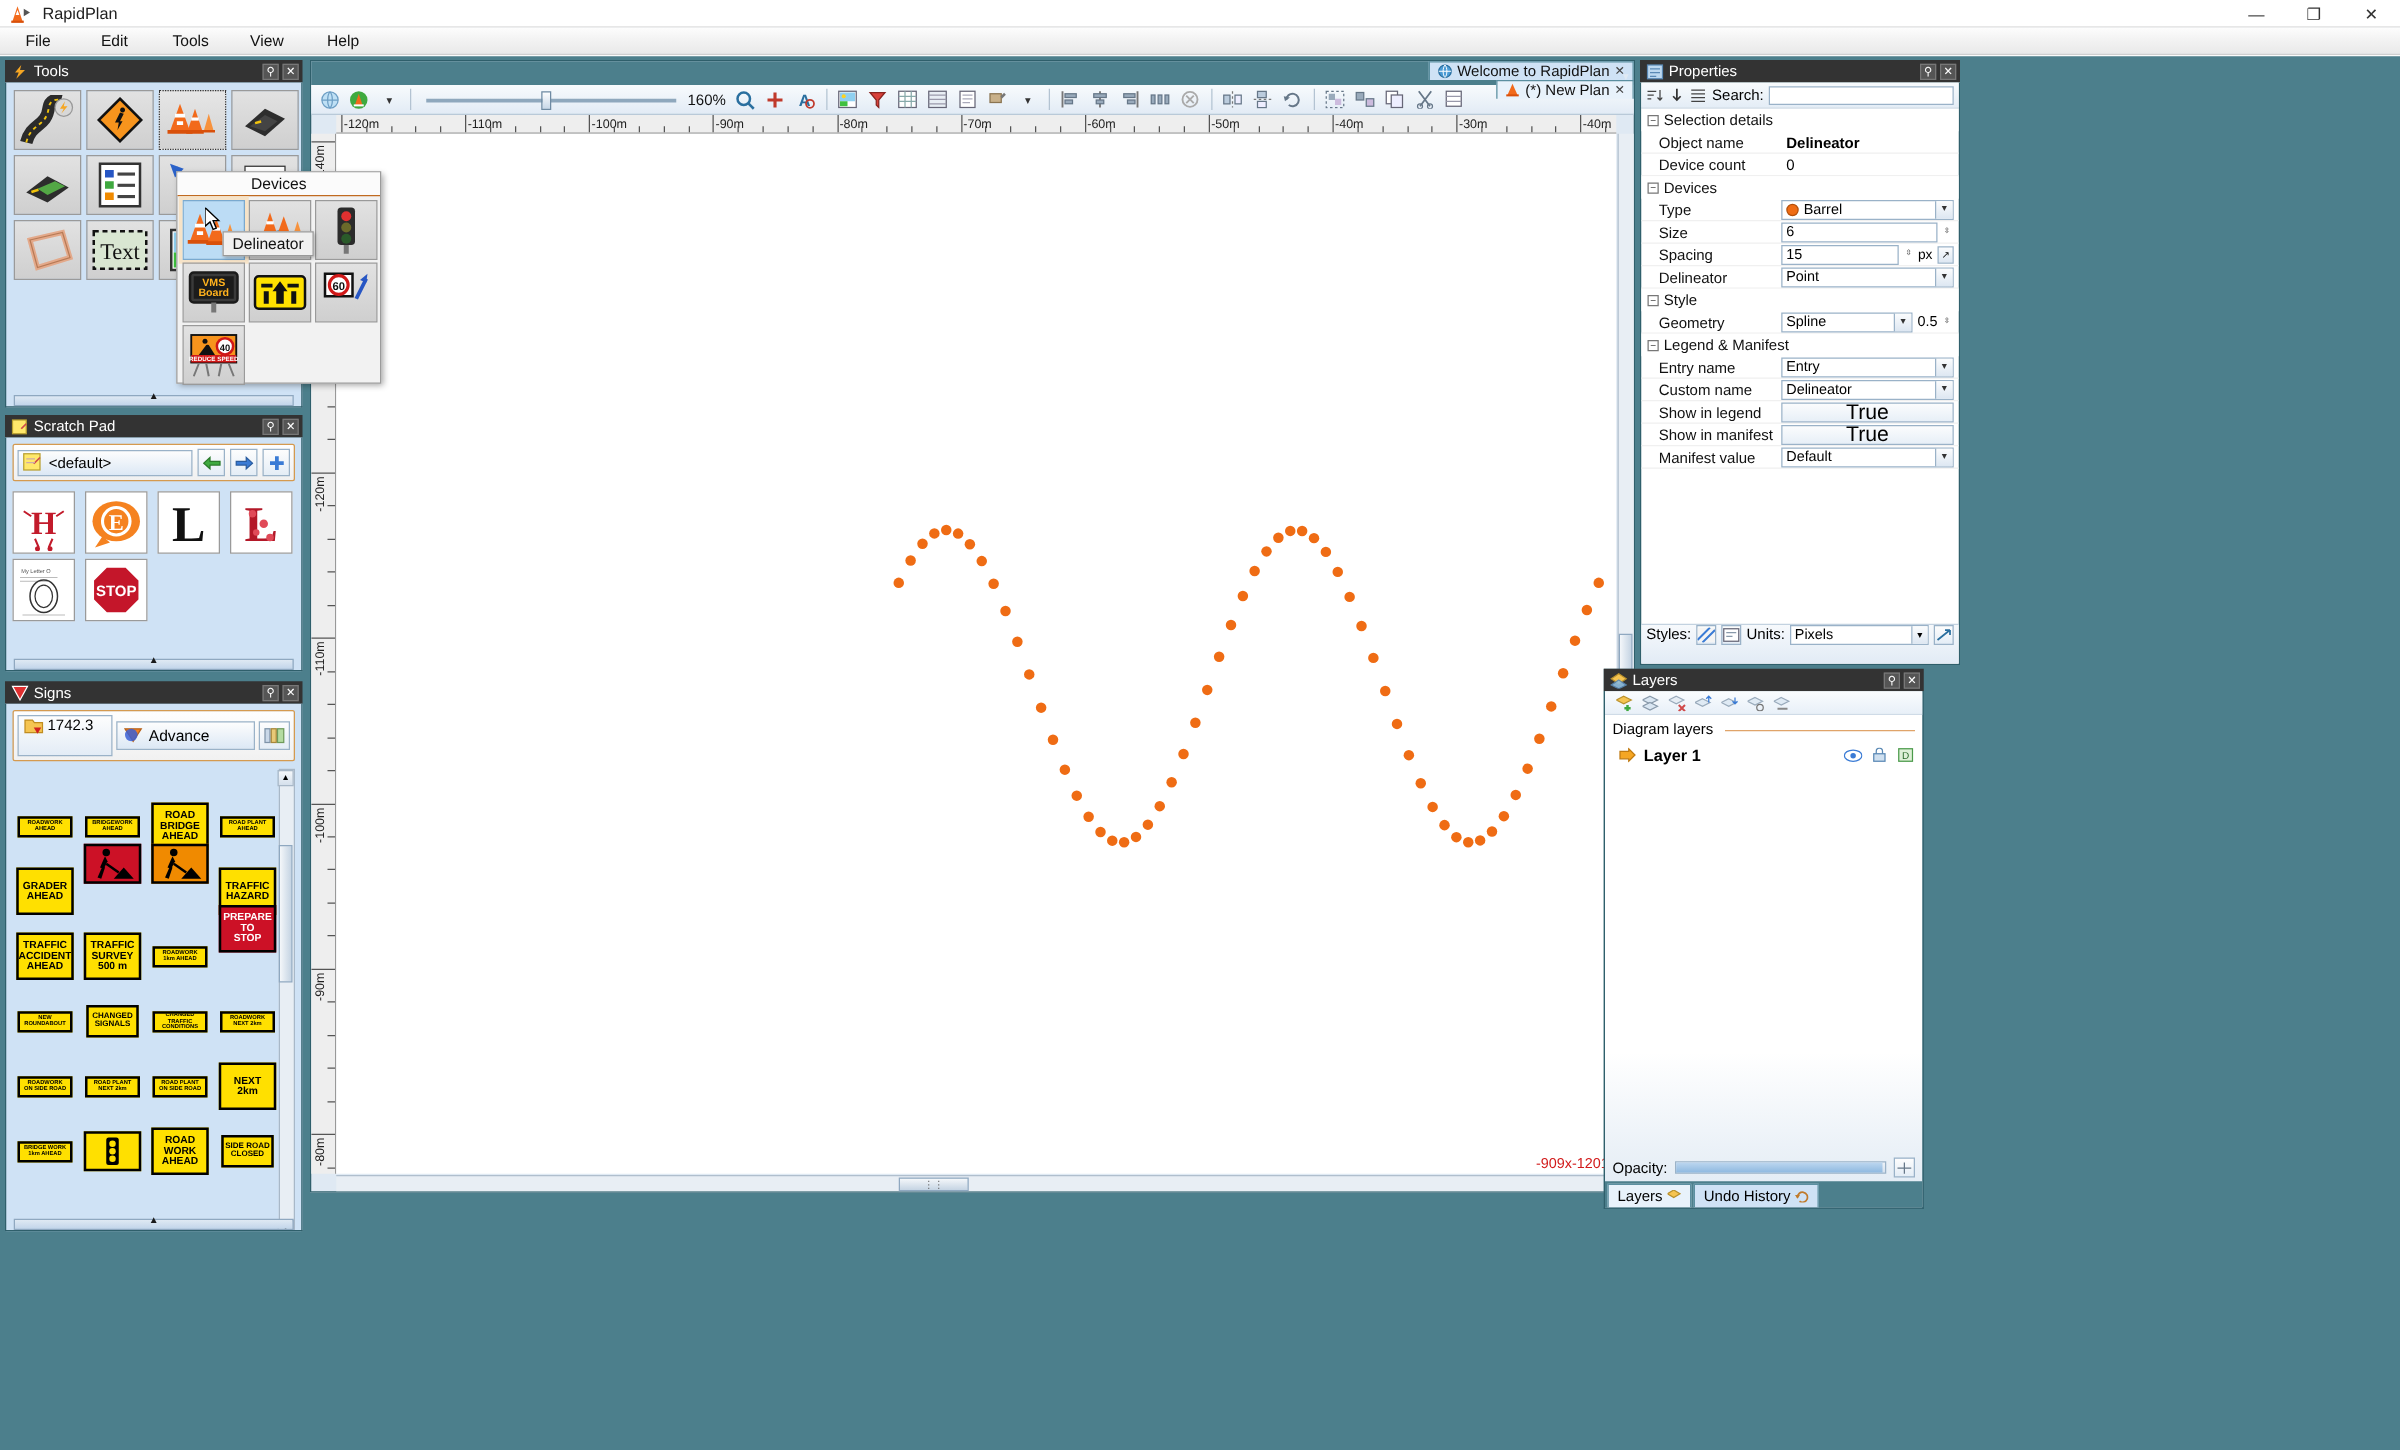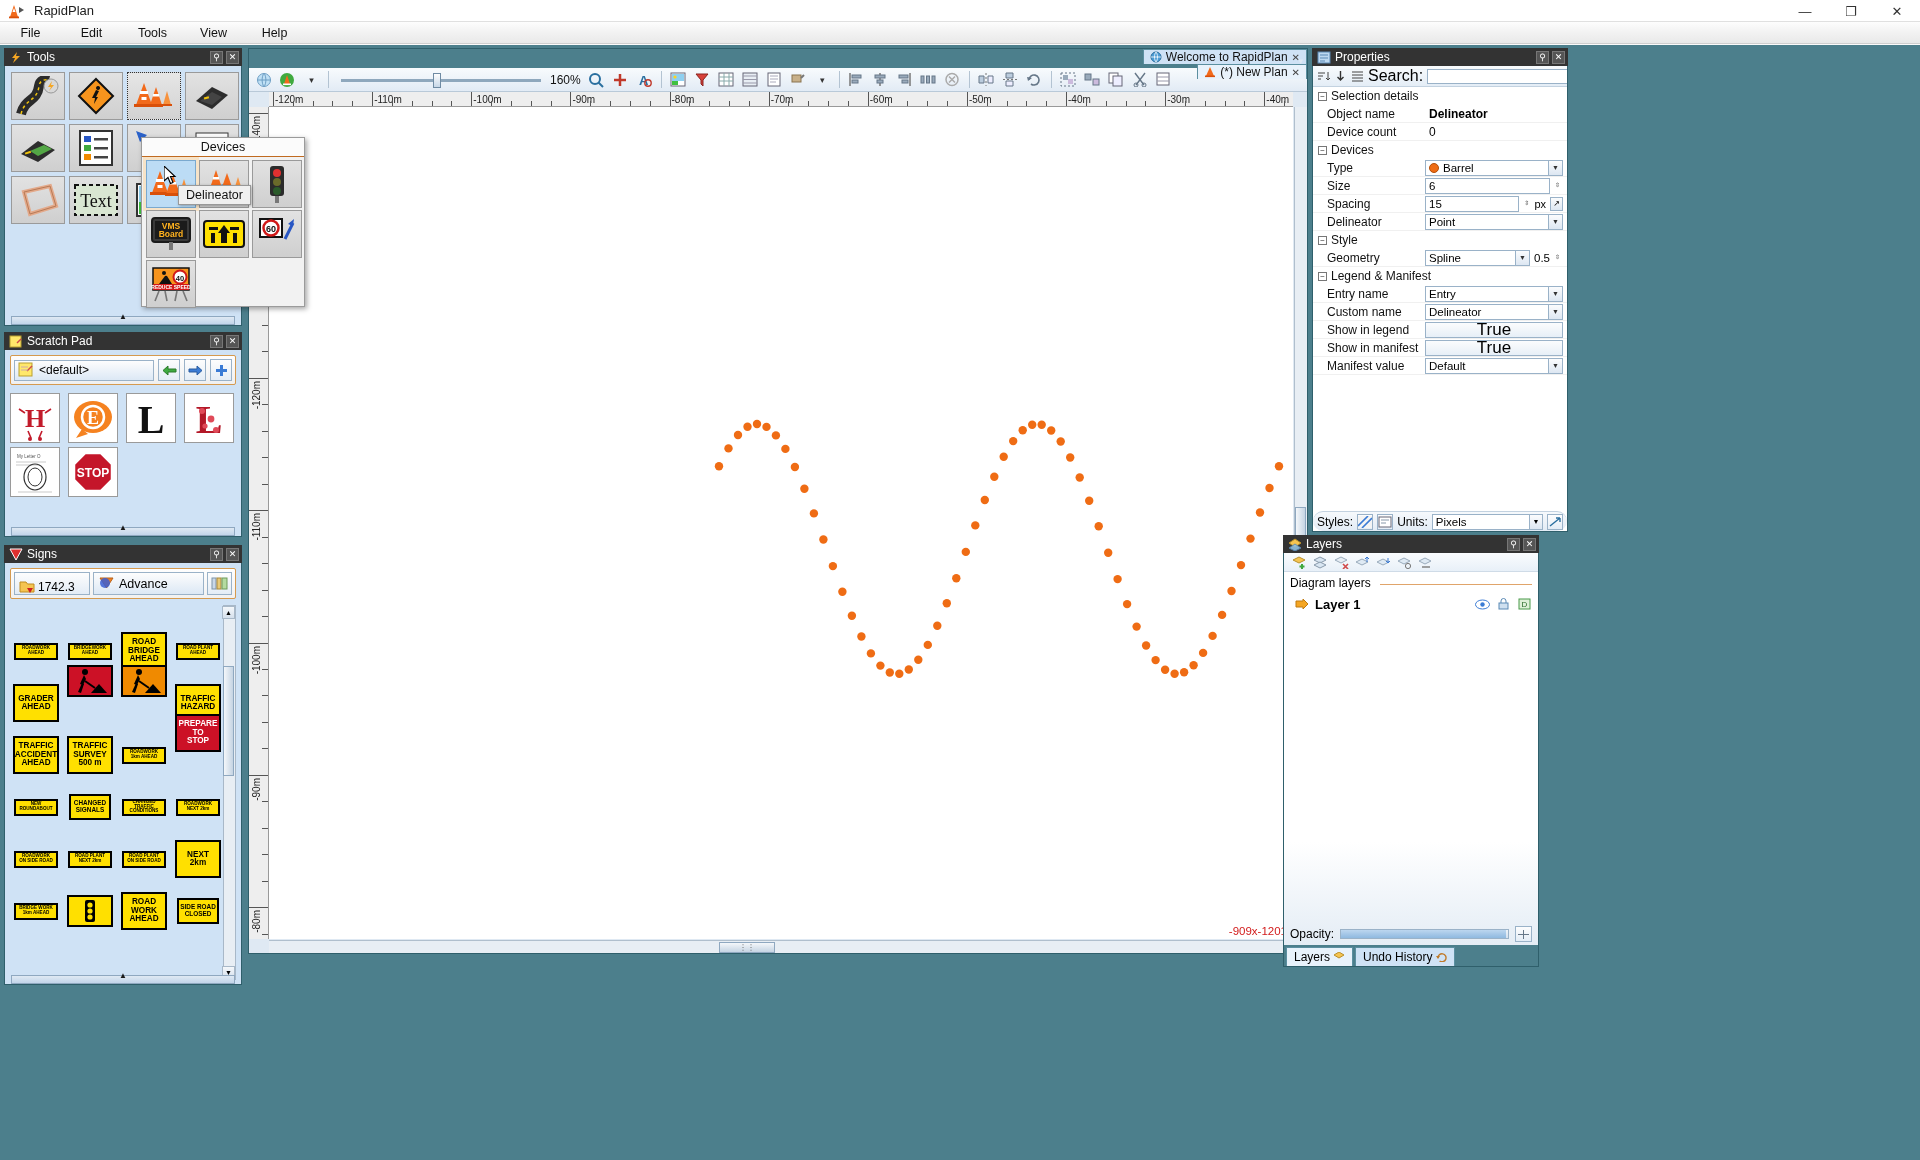--- a/index.html
+++ b/index.html
@@ -107,22 +107,22 @@
      border:1px solid #9ab2c8; display:flex; align-items:center; justify-content:center; }
   .sp-grid { display:grid; grid-template-columns:repeat(4,54px); gap:4px; margin-top:8px;}
   .sp-cell { width:50px; height:50px; background:#fff; border:1px solid #9a9a9a;
      display:flex; align-items:center; justify-content:center; overflow:hidden; position:relative;}
   
   #signs-panel { left:4px; top:500px; width:238px; height:440px; }
   #signs-panel .panel-body { height:422px; padding:5px; }
   .sg-toolbar { display:flex; align-items:center; gap:3px;
      background:linear-gradient(to bottom,#fefefe,#f1f1f1); border:1px solid #d59a4f;
      padding:3px; border-radius:2px; }
-  .sg-folder { width:76px; height:23px; background:linear-gradient(to bottom,#fdfdfd,#e3ecf6);
-     border:1px solid #9ab2c8; display:flex; align-items:flex-end; gap:3px; padding-left:4px; font-size:12px;}
+  .sg-folder { width:76px; height:33px; background:linear-gradient(to bottom,#fdfdfd,#e3ecf6);
+     border:1px solid #9ab2c8; display:flex; align-items:flex-start; gap:3px; padding-left:4px; font-size:12px;}
   .sg-cat { flex:1; height:23px; background:linear-gradient(to bottom,#fdfdfd,#dce8f5);
      border:1px solid #9ab2c8; display:flex; align-items:center; gap:4px; padding-left:4px; font-size:12.5px;}
   .sg-lib { width:25px; height:23px; background:linear-gradient(to bottom,#fdfdfd,#e4edf6);
      border:1px solid #9ab2c8; display:flex; align-items:center; justify-content:center; }
   .sg-scrollarea { position:relative; margin-top:6px; height:375px; }
   .sg-grid { display:grid; grid-template-columns:repeat(4,52px); gap:4px 2px; padding-right:16px;}
   .sg-cell { width:52px; height:48px; display:flex; align-items:center; justify-content:center;}
   .sign { border:2px solid #000; font-weight:bold; text-align:center; line-height:1.02;
           display:flex; flex-direction:column; align-items:center; justify-content:center;
           overflow:hidden; }
@@ -174,21 +174,21 @@
      background:#e8eef4; border-top:1px solid #b0bfcd;}
   #canvas-hthumb { position:absolute; left:450px; top:1px; width:56px; height:11px;
      background:linear-gradient(to bottom,#f4f7fa,#c5d4e3); border:1px solid #8fa8c0;
      display:flex; align-items:center; justify-content:center; font-size:8px; color:#666;}
   
   #props-panel { left:1312px; top:3px; width:256px; height:484px; }
   #props-panel .panel-body { height:466px; padding:0; background:#fff; }
   #props-search { height:21px; background:linear-gradient(to bottom,#f8fbfd,#e4edf6);
      border-bottom:1px solid #c3d2e0; display:flex; align-items:center; gap:4px; padding:0 4px;}
   #props-search .ps-ico { width:14px; height:14px; display:flex; align-items:center; justify-content:center;}
-  #props-search .ps-label { font-size:16px; }
+  #props-search .ps-label { font-size:12px; }
   #props-search input { flex:1; height:15px; font-size:11px; border:1px solid #9ab2c8; background:#fff;
      font-family:"Liberation Sans", sans-serif; padding:0 2px;}
   .prop-group { display:flex; align-items:center; gap:4px; font-size:12px; padding:2px 0 2px 5px;
      background:#fff; color:#111; }
   .prop-group .box { width:9px; height:9px; border:1px solid #777; font-size:8px; line-height:7px;
      text-align:center; color:#333; background:#fff;}
   .prop-row { display:flex; align-items:center; height:18px; font-size:12px; border-bottom:1px solid #f0f0f0;}
   .prop-name { width:112px; padding-left:14px; color:#111; }
   .prop-val { flex:1; padding-right:4px; display:flex; align-items:center; }
   .prop-val.bold { font-weight:bold; padding-left:4px;}
@@ -204,23 +204,23 @@
      border:1px solid #9ab2c8; font-size:17px; display:flex; align-items:center;
      justify-content:center;}
   .pv-spin { width:11px; height:14px; display:flex; flex-direction:column; align-items:center;
      justify-content:center; font-size:6px; line-height:5px; color:#333; margin-left:2px;}
   .pv-unit { font-size:11px; margin:0 2px; }
   .pv-smallbtn { width:13px; height:14px; border:1px solid #9ab2c8;
      background:linear-gradient(to bottom,#fbfcfd,#dde7f2); display:flex;
      align-items:center; justify-content:center; font-size:8px; margin-left:2px;}
   .dot-swatch { width:10px; height:10px; border-radius:50%; background:#ef6c14; margin-right:4px;
      border:1px solid #b34f0a;}
-  #props-footer { position:absolute; left:0; right:0; bottom:0; height:20px;
+  #props-footer { position:absolute; left:0; right:0; bottom:0; height:32px;
      background:linear-gradient(to bottom,#f6f9fc,#e2ebf5); border-top:1px solid #c3d2e0;
-     display:flex; align-items:center; gap:4px; padding:0 4px; font-size:12px;border-radius:10px;}
+     display:flex; gap:4px; padding:0 4px; font-size:12px;}
   .pf-btn { width:17px; height:16px; border:1px solid #9ab2c8;
      background:linear-gradient(to bottom,#fdfdfd,#e4edf6); display:flex;
      align-items:center; justify-content:center;}
   .pf-combo { width:118px; height:16px; background:#fff; border:1px solid #9ab2c8;
      display:flex; align-items:center; padding-left:3px; font-size:11.5px; position:relative;}
   
   #layers-panel { left:1283px; top:490px; width:256px; height:432px; }
   #layers-panel .panel-head { background:#333333; }
   #layers-panel .panel-body { height:414px; padding:0; background:#fff;
      background:linear-gradient(to bottom,#ffffff 0%,#ffffff 70%,#dfe9f3 100%); }

